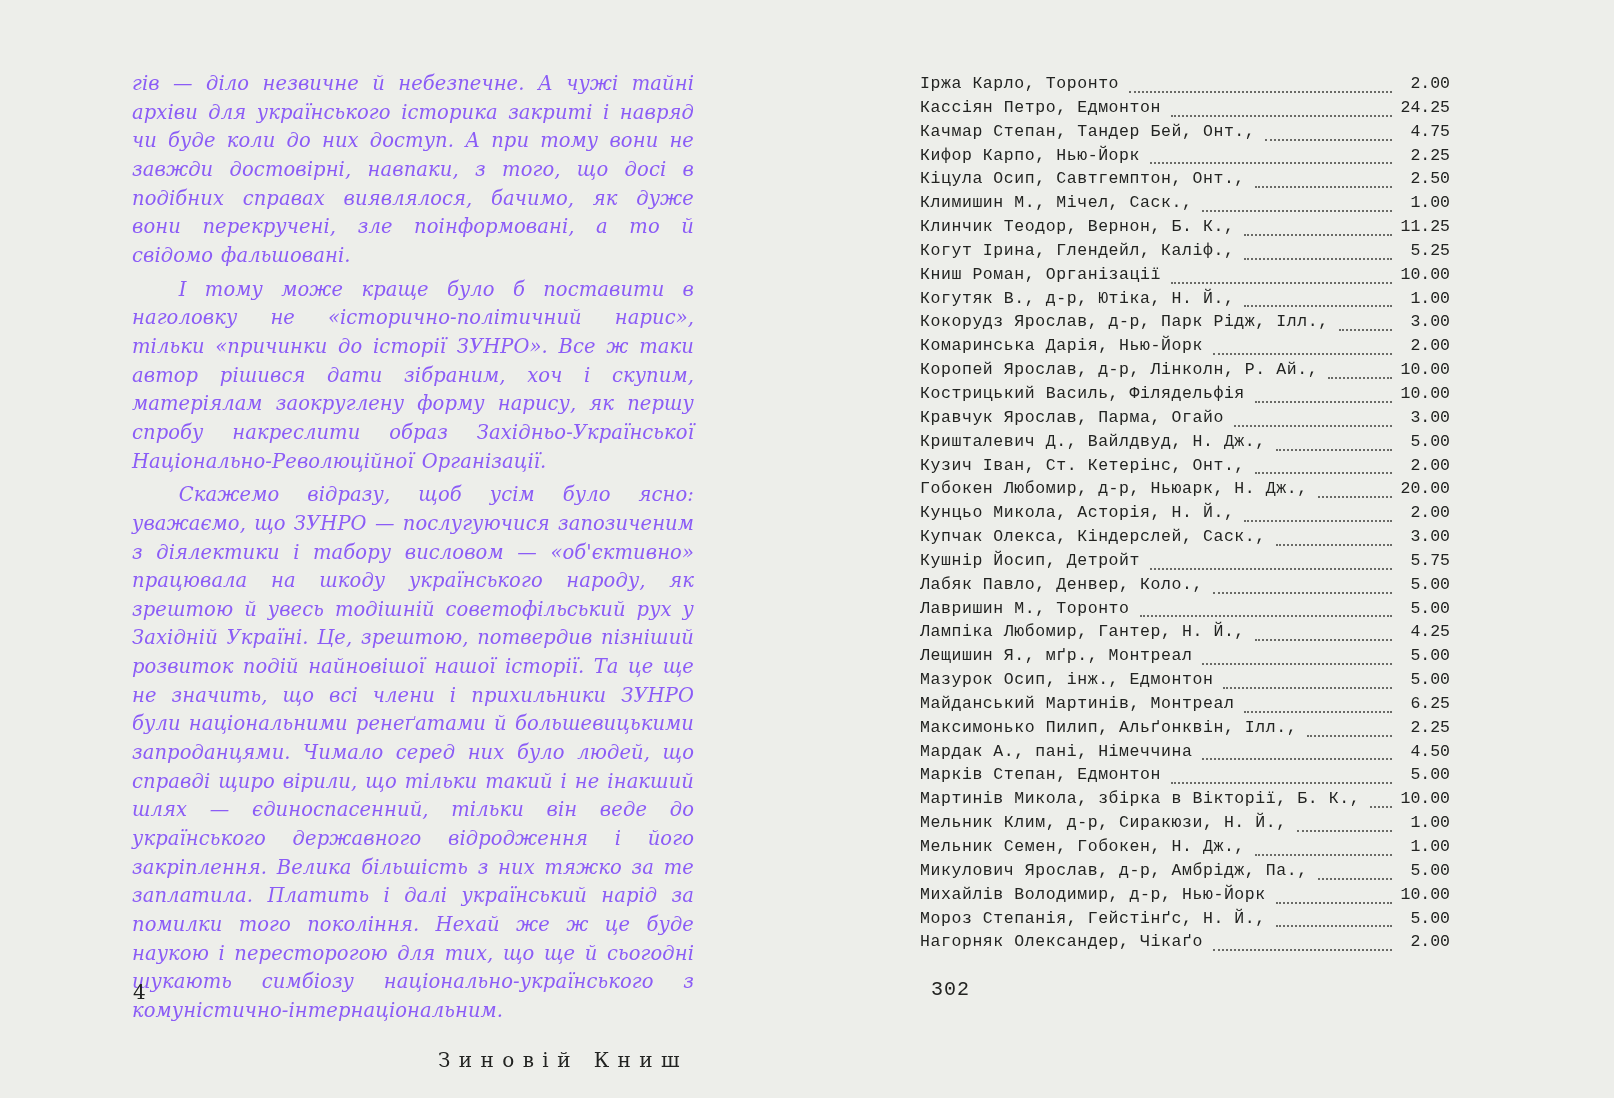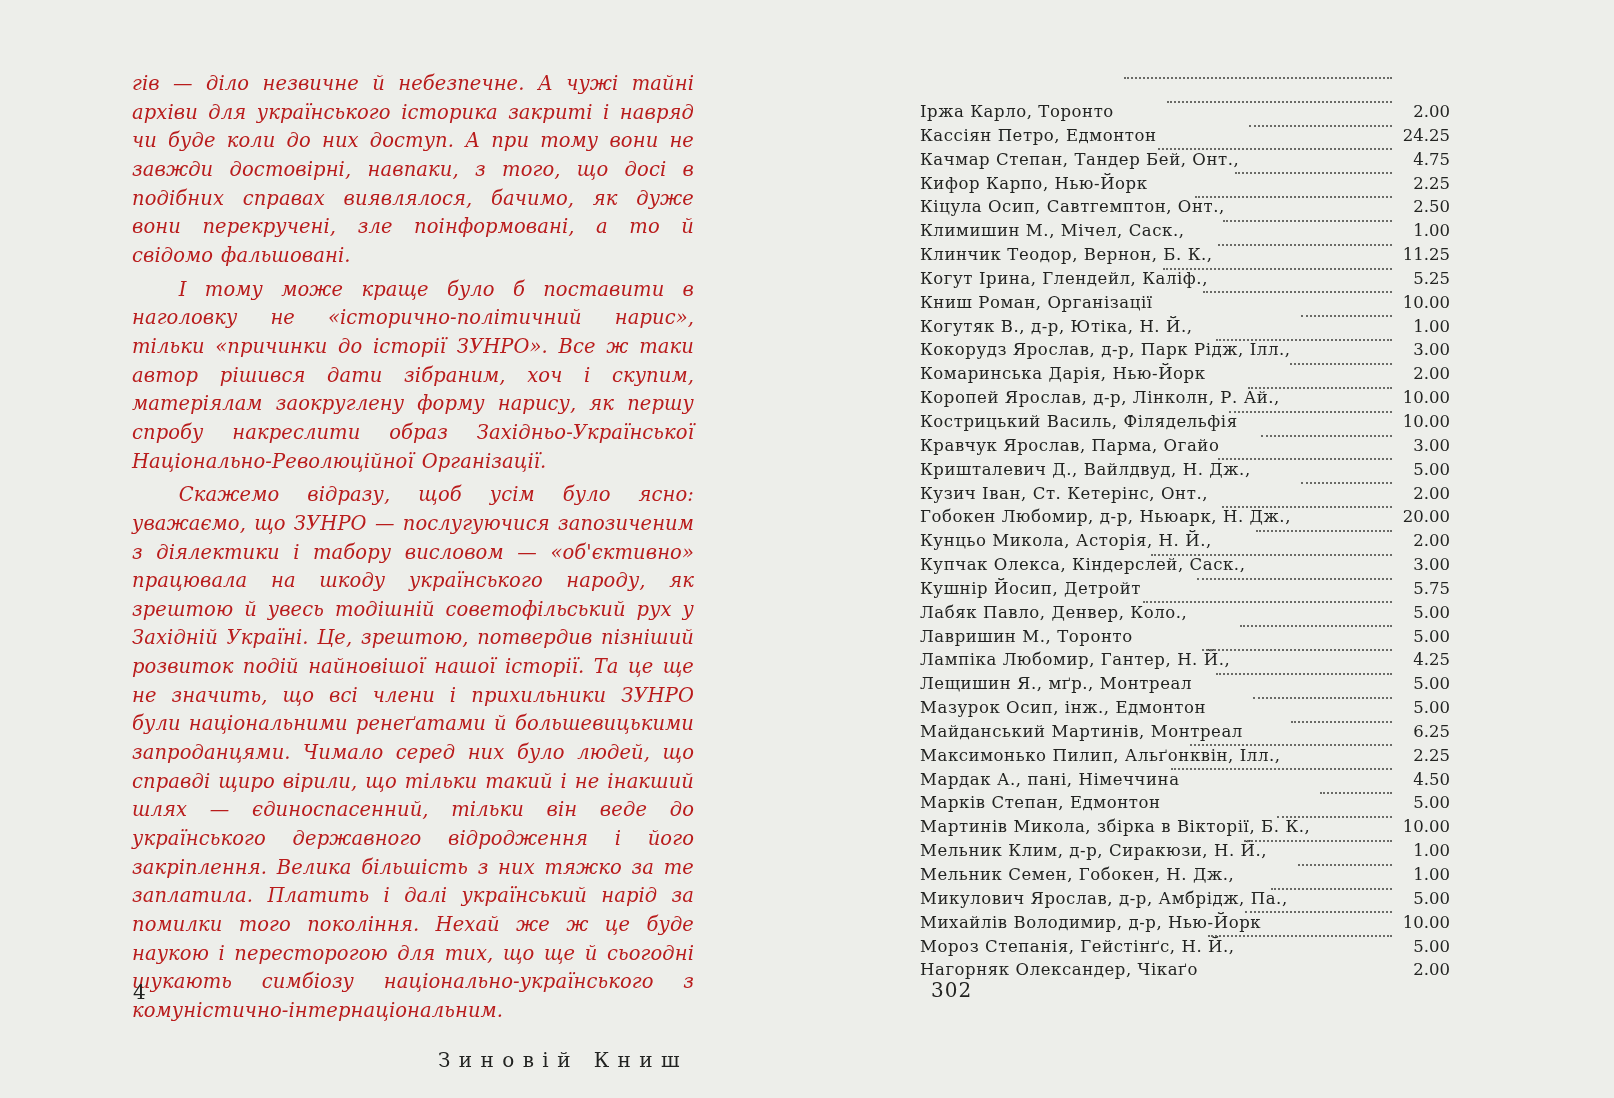--- a/index.html
+++ b/index.html
@@ -19,21 +19,21 @@
     position: absolute;
     left: 132px;
     top: 70px;
     width: 562px;
   }
   .para {
     font-style: italic;
     font-size: 19.5px;
     line-height: 1.47;
     text-align: justify;
-    color: #b91c1c;
+    color: #8b5cf6;
     letter-spacing: 0.005em;
     word-spacing: 0.08em;
   }
   .para + .para {
     text-indent: 2.4em;
     margin-top: 5px;
   }
   .signature {
     margin-top: 22px;
     text-align: right;
@@ -47,22 +47,23 @@
     left: 133px;
     top: 980px;
     font-size: 20px;
     color: #222321;
   }
 
   
   .right-page {
     position: absolute;
     left: 920px;
-    top: 60px;
+    top: 74px;
     width: 530px;
+    font-family: Liberation Mono, monospace;
   }
   .donor-row {
     display: flex;
     align-items: baseline;
     height: 23.85px;
     color: #222321;
   }
   .donor-name {
     font-size: 16.5px;
     letter-spacing: 0.035em;
@@ -73,29 +74,29 @@
     min-width: 14px;
     align-self: flex-end;
     border-bottom: 2px dotted #6a6a66;
     margin: 0 4px 5px 10px;
   }
   .donor-amount {
     font-size: 16.5px;
     width: 54px;
     text-align: right;
     white-space: nowrap;
-    margin-top: 42px;
   }
   .pageno-right {
     position: absolute;
     left: 931px;
     top: 978px;
     font-size: 20px;
     letter-spacing: 0.05em;
     color: #222321;
+    font-family: Liberation Mono, monospace;
   }
 </style>
 </head>
 <body>
 
 <div class="spread">
 
   <div class="left-page">
     <div>
 

